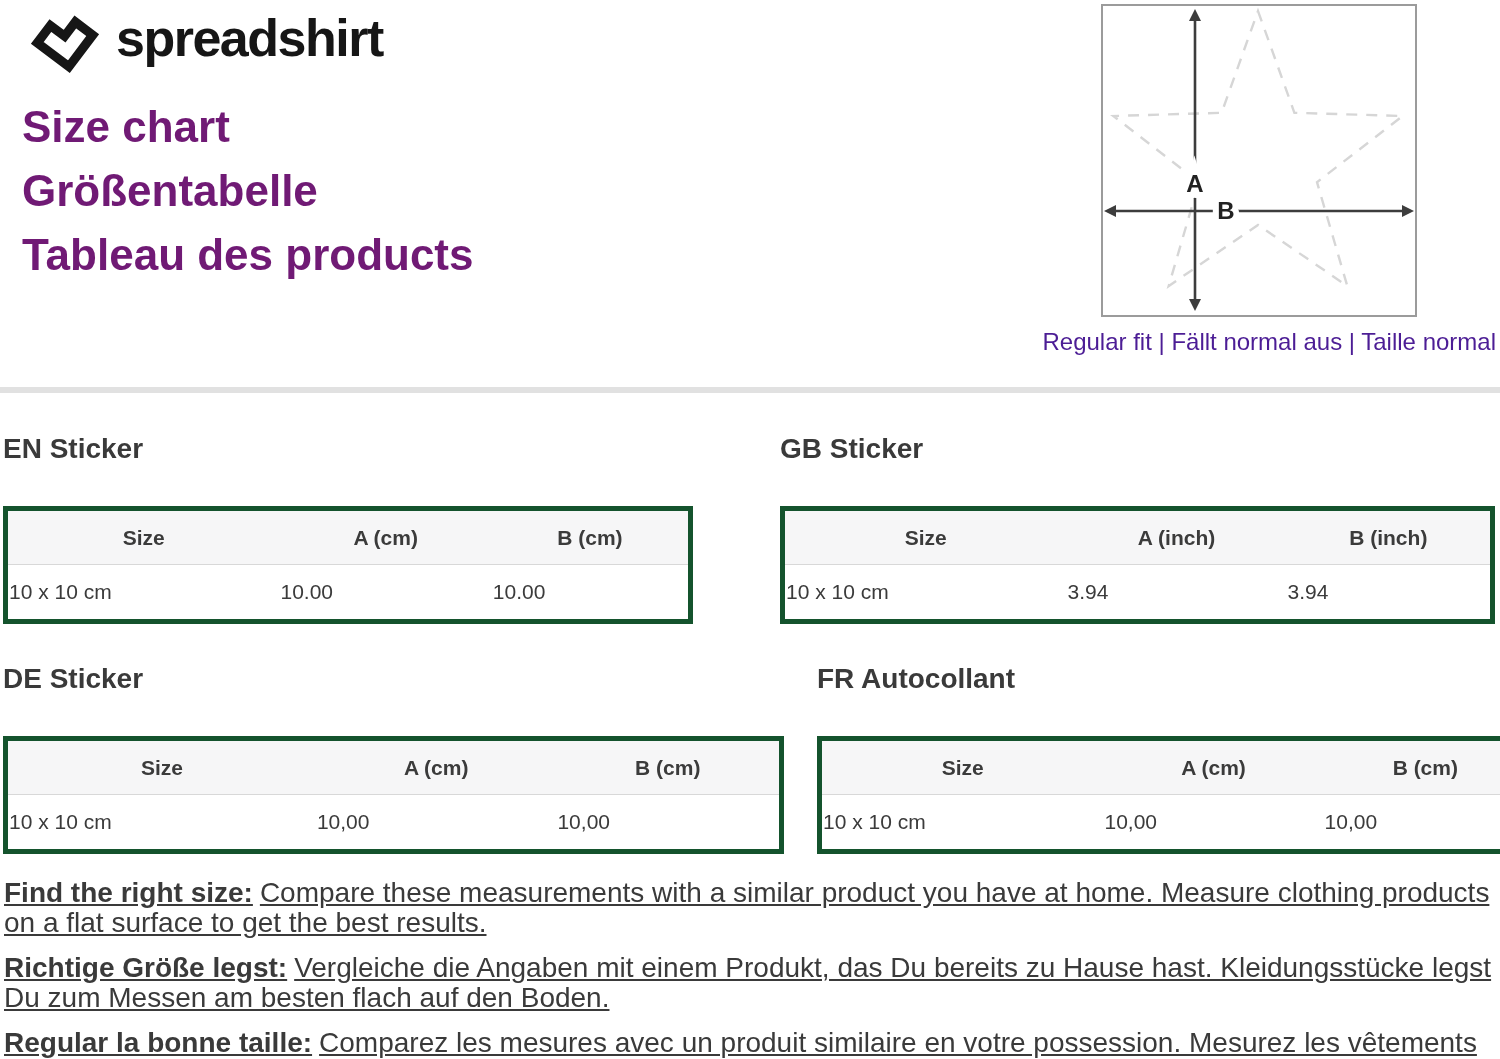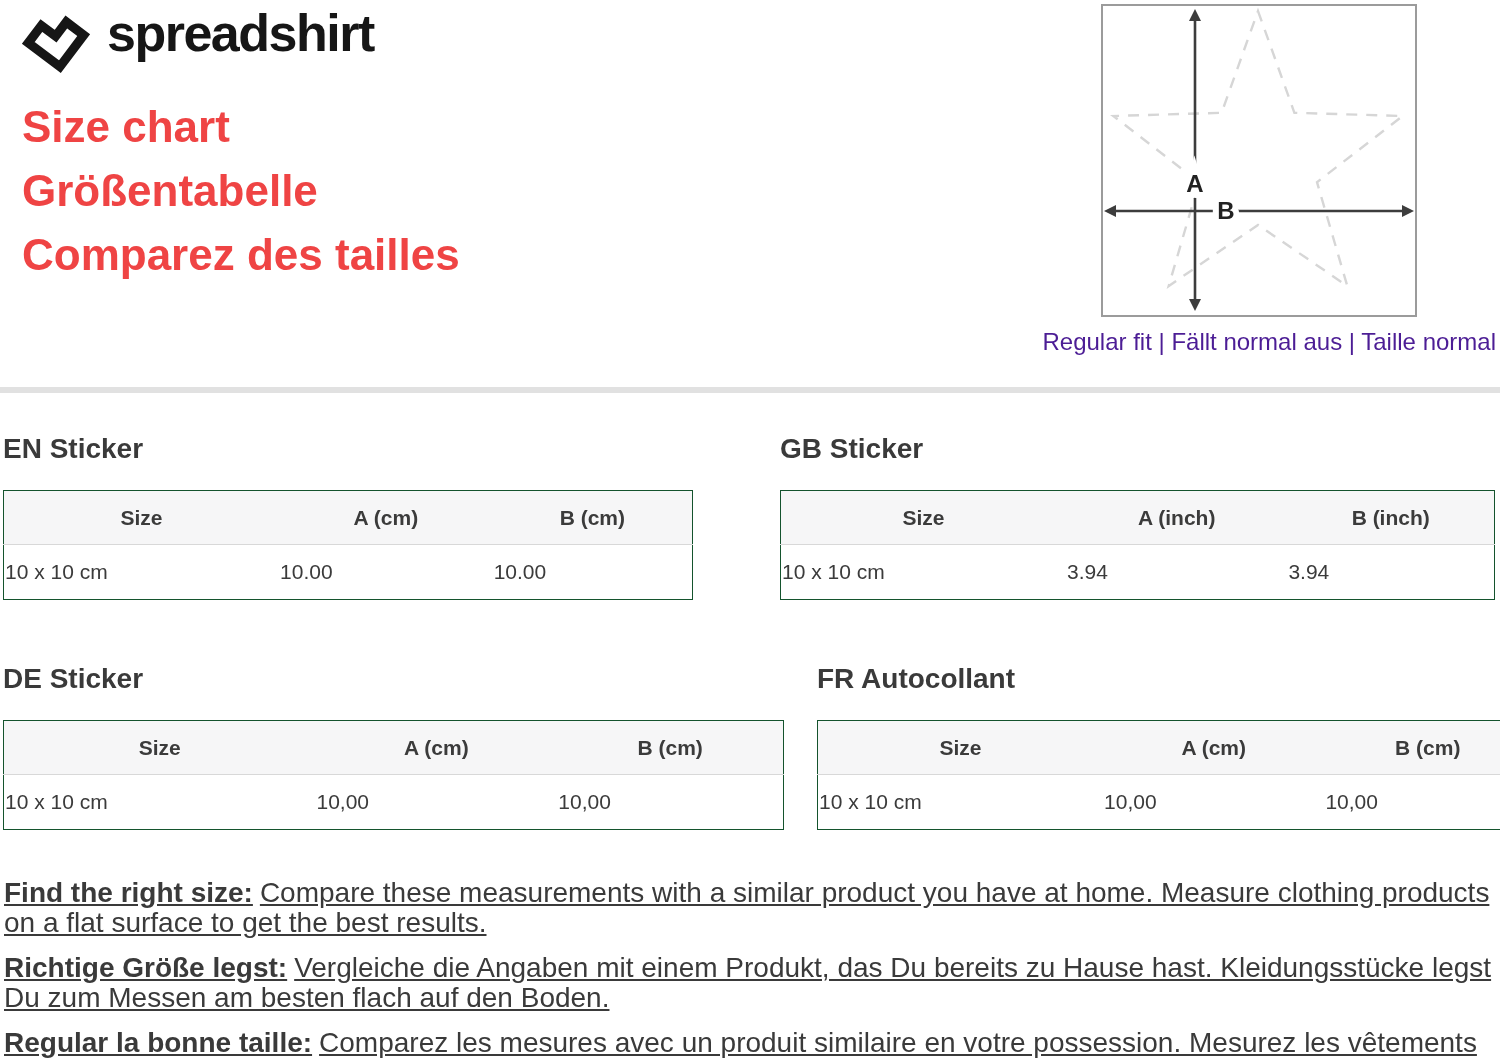--- a/index.html
+++ b/index.html
@@ -1,40 +1,40 @@
 <!DOCTYPE html>
 <html><head>
 <meta charset="utf-8">
 <style>
   html,body{margin:0;padding:0;background:#fff;}
   .page{
     position:relative;width:1500px;height:1059px;background:#ffffff;
     font-family:"Liberation Sans", sans-serif;color:#3a3a3a;overflow:hidden;
   }
   
-  .logo{position:absolute;left:19px;top:2px;display:flex;align-items:flex-start;}
+  .logo{position:absolute;left:28px;top:2px;display:flex;align-items:center;}
   .logo svg{width:74px;height:70px;transform:rotate(-8deg);margin-top:2px;}
   .logo-text{
     font-size:52px;font-weight:bold;color:#161616;letter-spacing:-1.5px;
     line-height:62px;margin-left:14px;
   }
   .titles{position:absolute;left:22px;top:95px;}
-  .titles div{font-size:44px;font-weight:bold;line-height:64px;color:#ef4444;}
+  .titles div{font-size:44px;font-weight:bold;line-height:64px;color:#701a75;}
   .diagram{position:absolute;left:1100px;top:3px;}
   .fit-note{
     position:absolute;right:4px;top:328px;width:900px;text-align:right;
     font-size:24px;color:#4c1d95;
   }
   .divider{position:absolute;left:0;top:387px;width:1500px;height:6px;background:#e1e1e1;}
   
   .sheet{position:absolute;}
   .sheet h2{margin:0;font-size:28px;font-weight:bold;line-height:34px;color:#3a3a3a;}
   .sheet table{
-    border-collapse:collapse;width:100%;margin-top:24px;
-    border:1px solid #14532d;table-layout:fixed;
+    border-collapse:collapse;width:100%;margin-top:40px;
+    border:5px solid #14532d;table-layout:fixed;
   }
   .sheet th{
     background:#f6f6f7;font-weight:bold;font-size:21px;color:#3b3b3b;
     height:51px;text-align:center;border-bottom:1px solid #d8d8d8;
   }
   .sheet td{
     background:#ffffff;font-size:21px;color:#3b3b3b;height:52px;
   }
   .col-size{width:40%;} .col-a{width:31%;} .col-b{width:29%;}
   .sec-1{left:3px;top:432px;width:690px;}
@@ -54,21 +54,21 @@
   <div class="logo">
     <svg viewBox="0 0 100 100" aria-hidden="true">
       <path d="M 50 90 L 10 50 L 32 28 L 50 46 L 68 28 L 90 50 Z" fill="none" stroke="#161616" stroke-width="13" stroke-linejoin="miter"></path>
     </svg>
     <span class="logo-text">spreadshirt</span>
   </div>
 
   <div class="titles">
     <div>Size chart</div>
     <div>Größentabelle</div>
-    <div>Comparez des tailles</div>
+    <div>Tableau des products</div>
   </div>
 
   <div class="diagram">
     <svg width="318" height="315" viewBox="0 0 318 315">
       <rect x="2" y="2" width="314" height="311" fill="#ffffff" stroke="#9b9b9b" stroke-width="2"></rect>
 
       <polygon points="158,8 194.4,109.8 302.6,113 217,179.2 247.3,283 158,222 68.7,283 99,179.2 13.4,113 121.6,109.8" fill="none" stroke="#d6d6d6" stroke-width="2.4" stroke-dasharray="11 9"></polygon>
 
       <g stroke="#3d3d3d" fill="#3d3d3d">
         <line x1="95" y1="14" x2="95" y2="300" stroke-width="2.6"></line>

